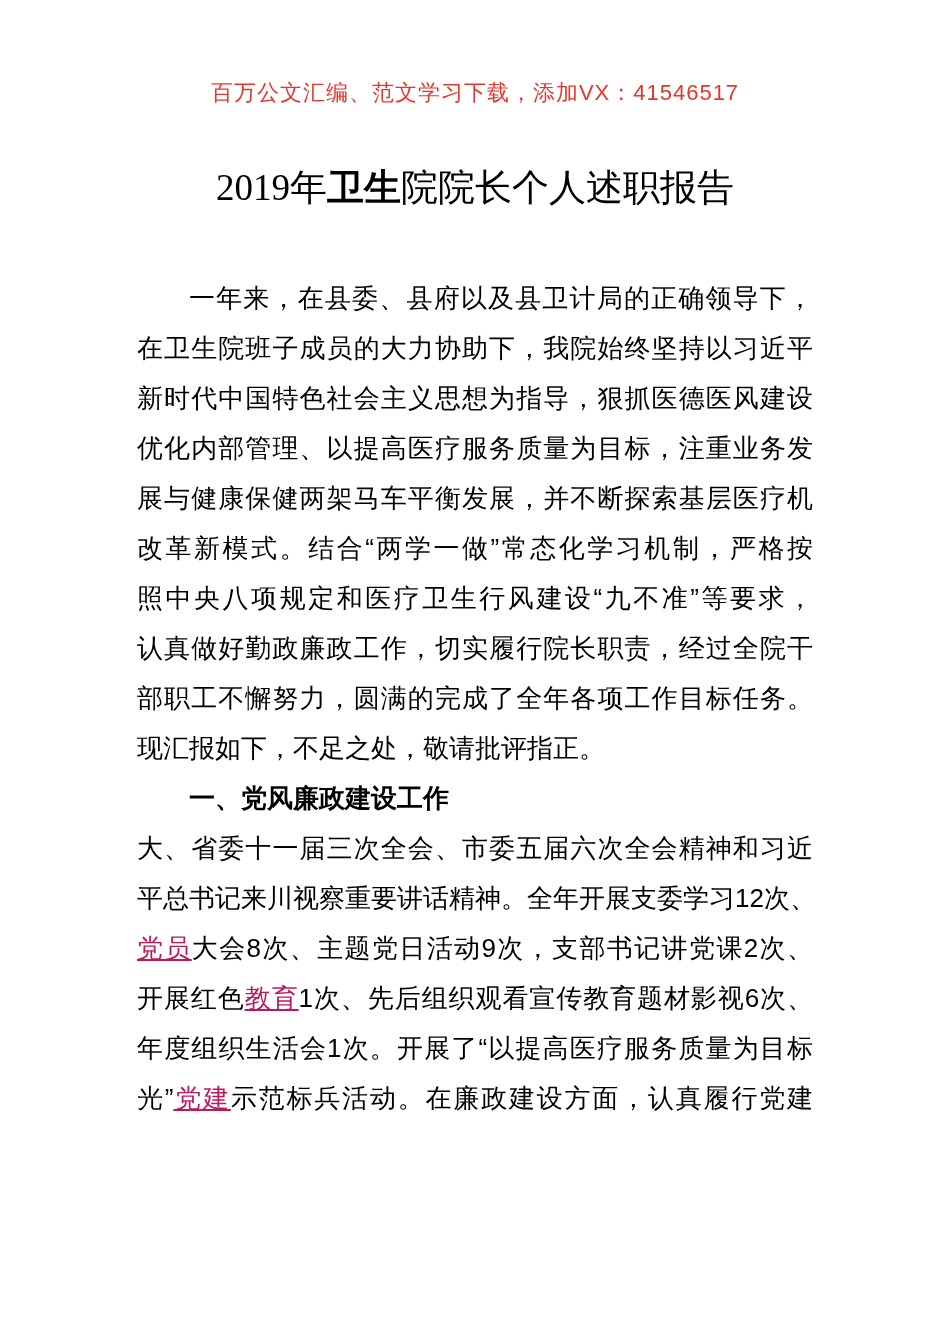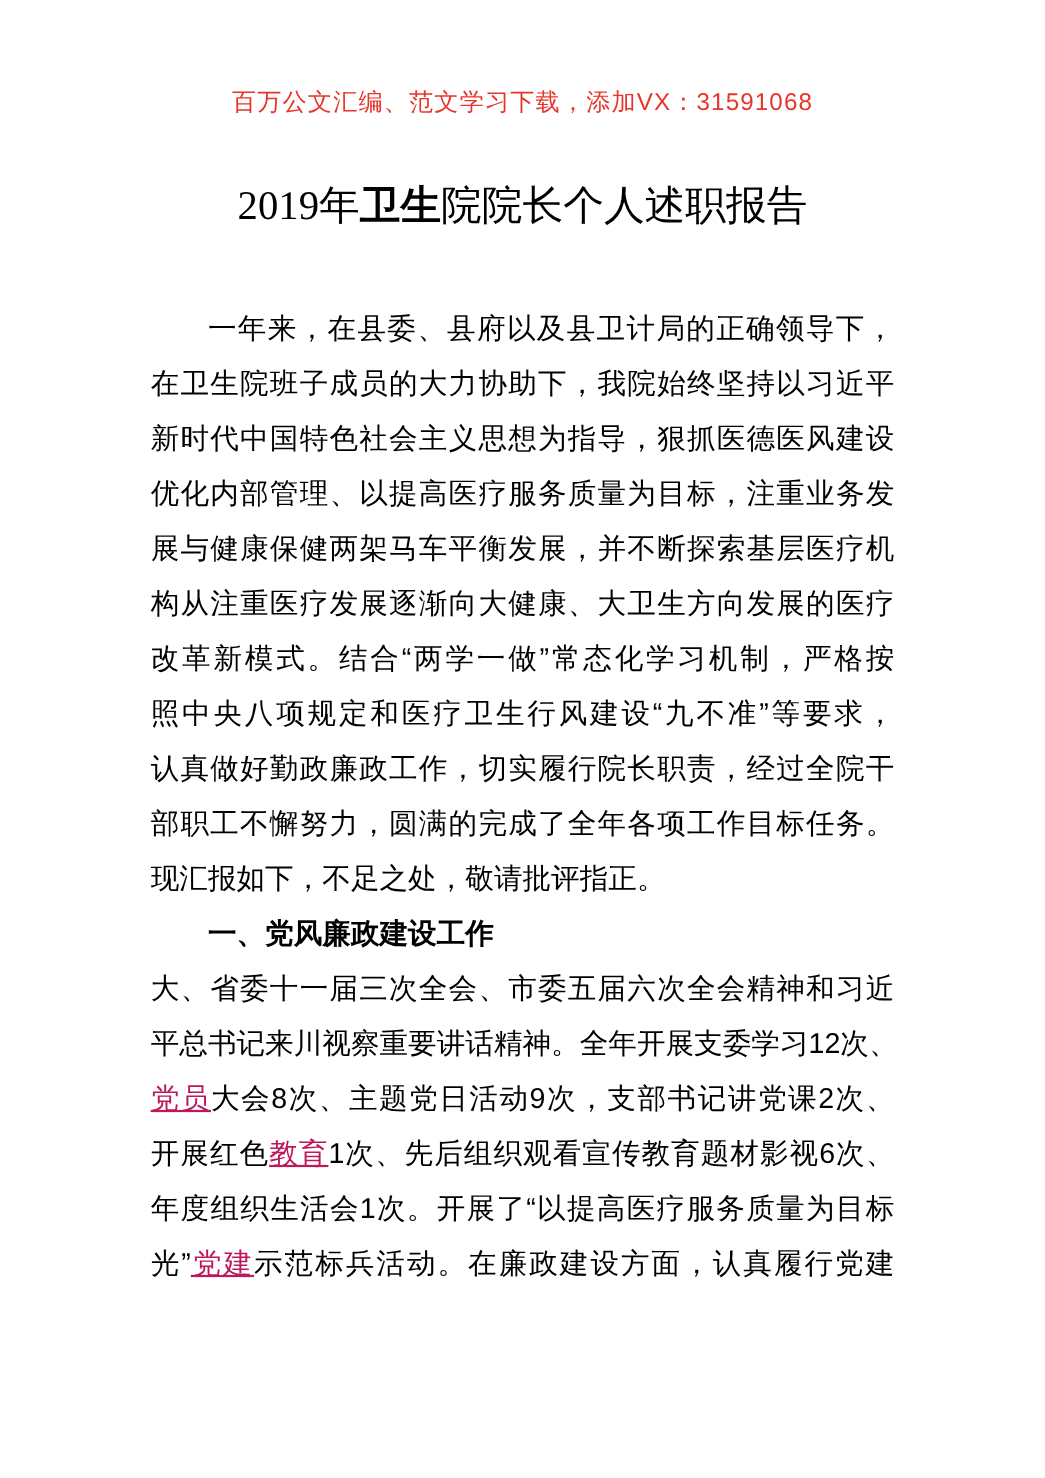--- a/index.html
+++ b/index.html
@@ -54,35 +54,34 @@
     text-decoration:underline;
     cursor:pointer;
   }
 </style>
 </head>
 <body>
 
 <div class="page">
 
   <div class="notice">
-    <span>百万公文汇编、范文学习下载，添加VX：31591068</span>
+    <span>百万公文汇编、范文学习下载，添加VX：41546517</span>
   </div>
 
   <div class="doc-title">
     <span>2019年</span><span class="bold">卫生</span><span>院院长个人述职报告</span>
   </div>
 
   <div class="doc-body">
     <div>
         <div class="line indent"><span>一年来，在县委、县府以及县卫计局的正确领导下，</span></div>
         <div class="line"><span>在卫生院班子成员的大力协助下，我院始终坚持以习近平</span></div>
         <div class="line"><span>新时代中国特色社会主义思想为指导，狠抓医德医风建设</span></div>
         <div class="line"><span>优化内部管理、以提高医疗服务质量为目标，注重业务发</span></div>
         <div class="line"><span>展与健康保健两架马车平衡发展，并不断探索基层医疗机</span></div>
-        <div class="line"><span>构从注重医疗发展逐渐向大健康、大卫生方向发展的医疗</span></div>
         <div class="line"><span>改革新模式。结合“两学一做”常态化学习机制，严格按</span></div>
         <div class="line"><span>照中央八项规定和医疗卫生行风建设“九不准”等要求，</span></div>
         <div class="line"><span>认真做好勤政廉政工作，切实履行院长职责，经过全院干</span></div>
         <div class="line"><span>部职工不懈努力，圆满的完成了全年各项工作目标任务。</span></div>
         <div class="line end"><span>现汇报如下，不足之处，敬请批评指正。</span></div>
       </div>
     <div class="heading">一、党风廉政建设工作</div>
     <div>
         <div class="line"><span>大、省委十一届三次全会、市委五届六次全会精神和习近</span></div>
         <div class="line"><span>平总书记来川视察重要讲话精神。全年开展支委学习12次、</span></div>

